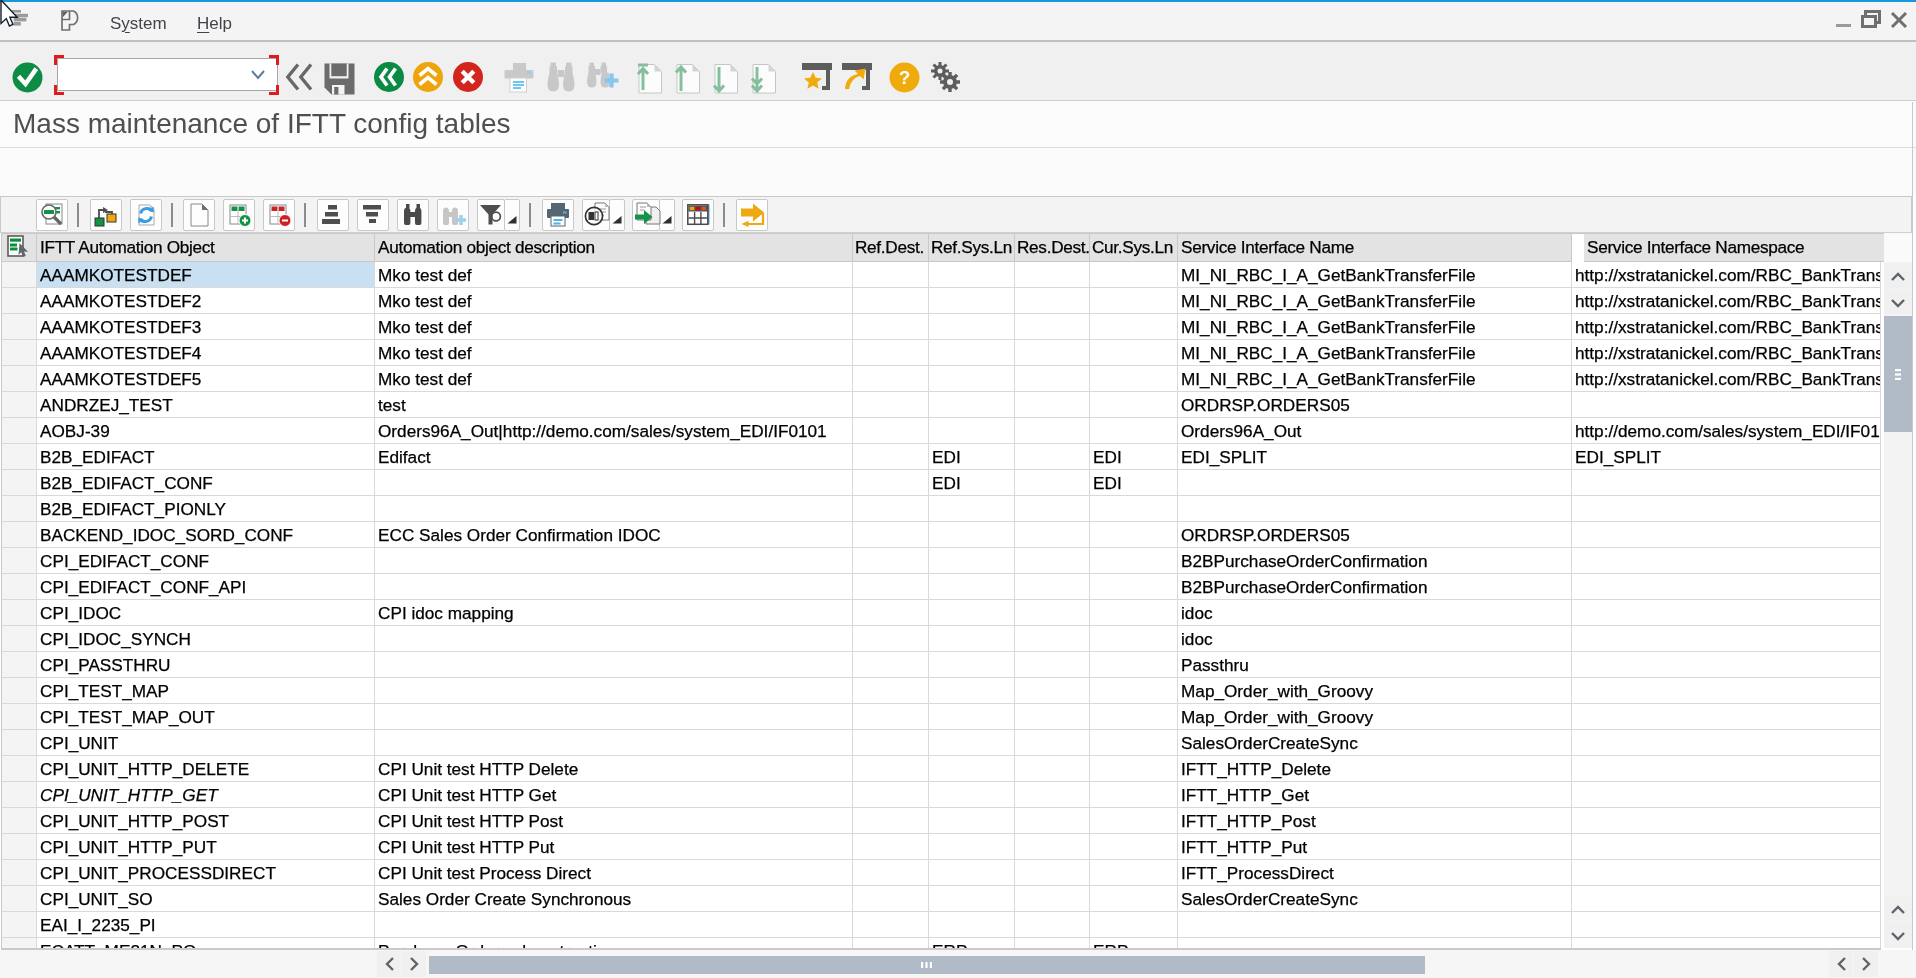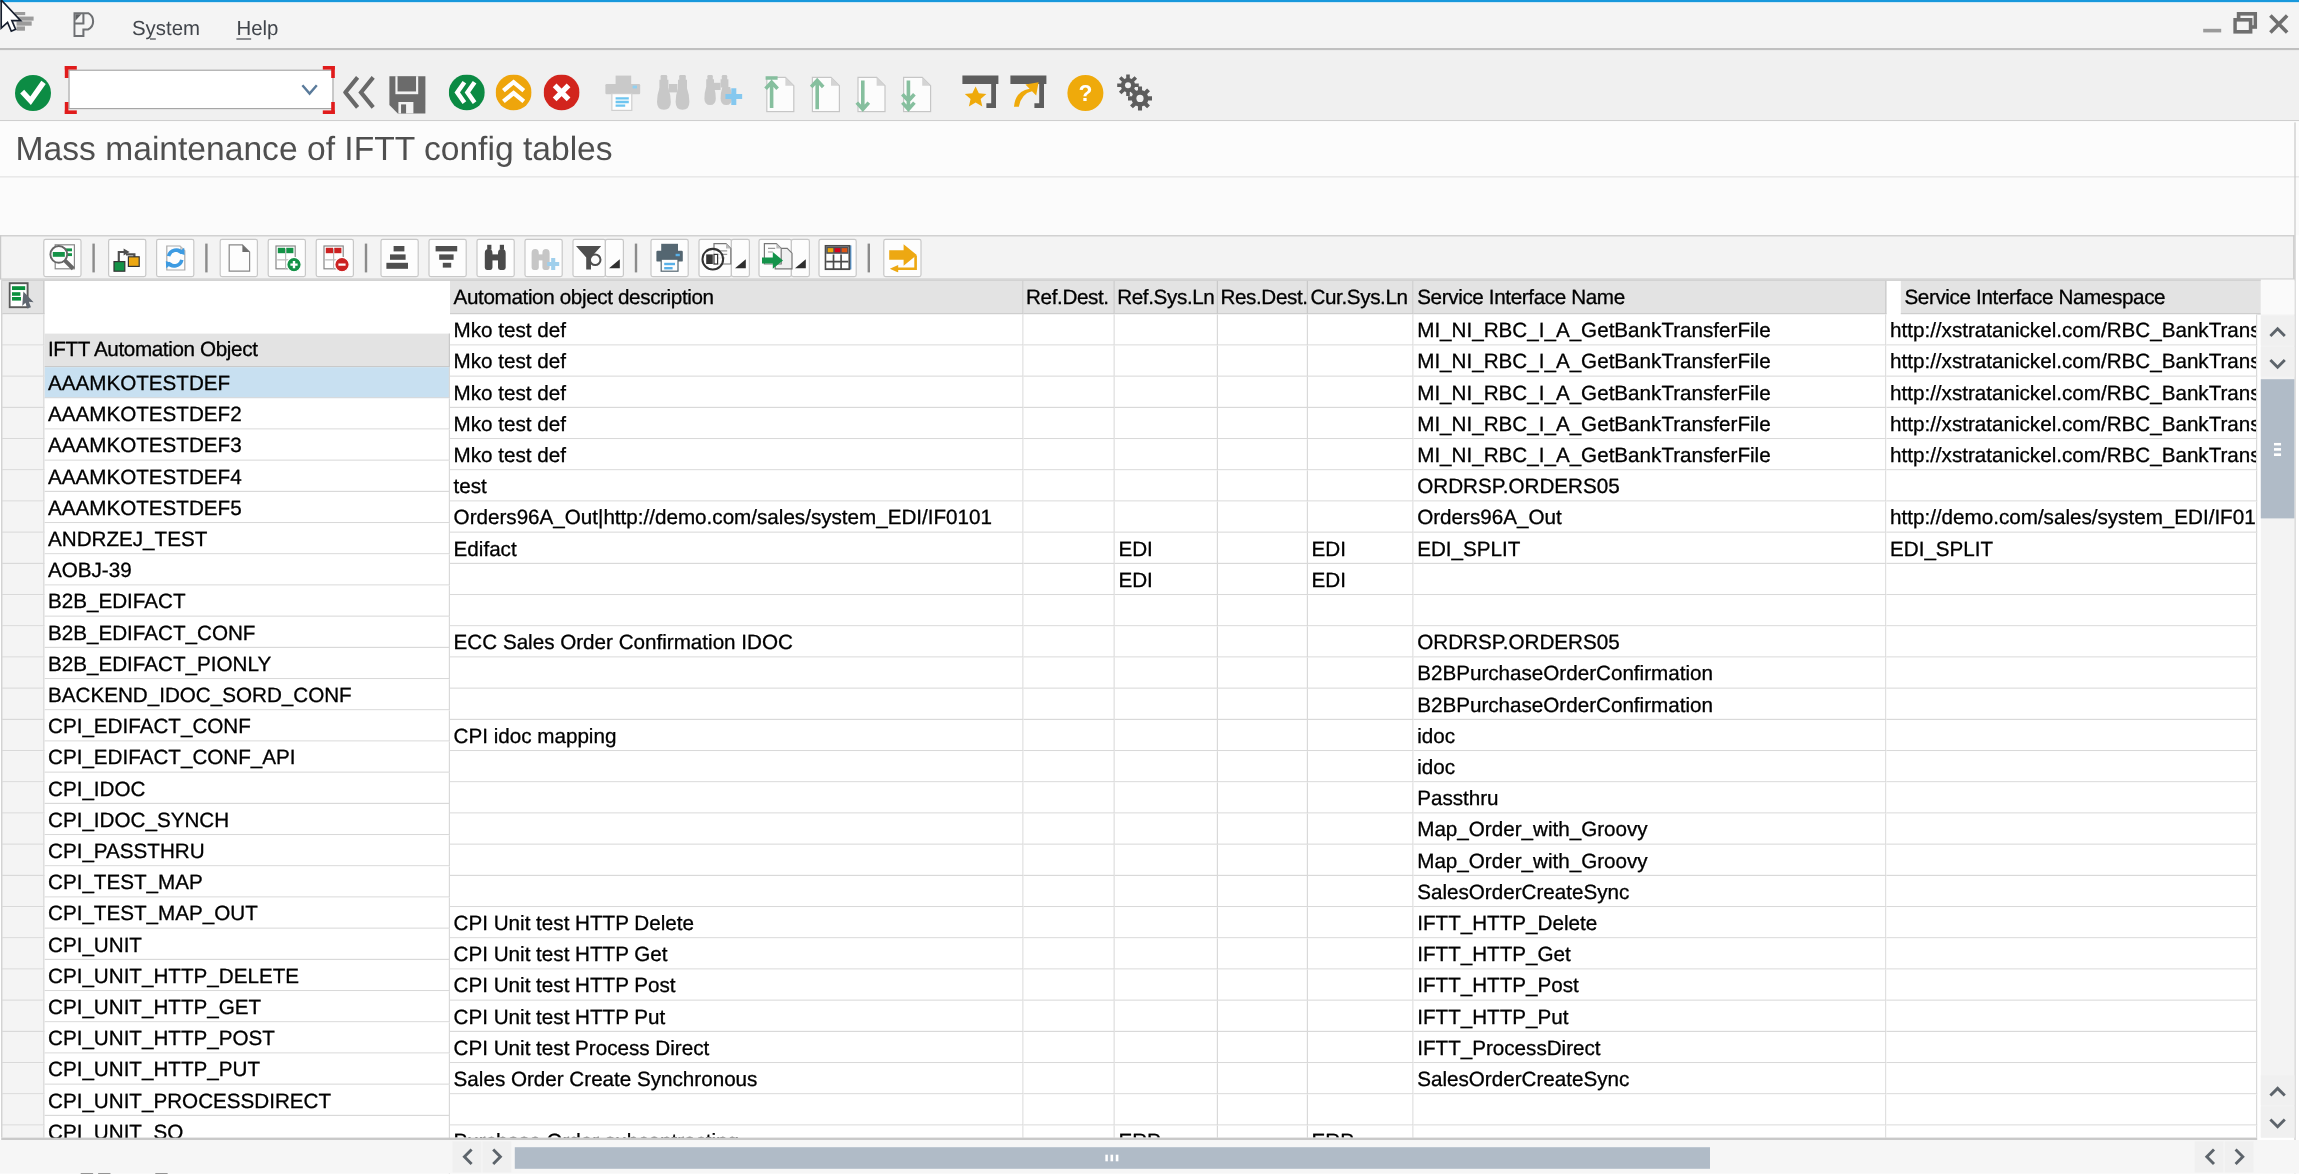--- a/index.html
+++ b/index.html
@@ -29,21 +29,21 @@
 .tsep { position:absolute; top:203px; width:2px; height:24px; background:#8b8b8b; }
 .hc { position:absolute; background:#e3e3e3; letter-spacing:-0.3px; border-right:1px solid #c9c9c9;
   border-bottom:1px solid #c9c9c9; font-size:17.2px; line-height:27px; color:#000;
   -webkit-text-stroke:0.25px #000; padding-left:3px; white-space:nowrap; overflow:hidden; }
 .dc { position:absolute; background:#fff; border-right:1px solid #d9d9d9;
   border-bottom:1px solid #d9d9d9; font-size:17.2px; line-height:26px; color:#000;
   -webkit-text-stroke:0.25px #000; padding-left:3px; white-space:nowrap; overflow:hidden; }
 .c0 { background:#f4f4f4; }
 .sel { background:#c8e0f1; }
 .cx0{left:2px;width:35px;}
-.cx1{left:37px;width:338px;margin-top:44px;}
+.cx1{left:37px;width:338px;}
 .cx2{left:375px;width:478px;}
 .cx3{left:853px;width:76px;}
 .cx4{left:929px;width:86px;}
 .cx5{left:1015px;width:75px;}
 .cx6{left:1090px;width:88px;}
 .cx7{left:1178px;width:394px;}
 .cx8{left:1572px;width:309px;}
 .hc.cx3,.hc.cx4,.hc.cx5,.hc.cx6 { padding-left:2px; }
 #tabletop { top:233px; left:1px; width:1911px; height:1px; background:#c9c9c9; }
 #tableleft { top:234px; left:1px; width:1px; height:714px; background:#c9c9c9; }
@@ -551,21 +551,21 @@
 <div class="dc c0 cx0" style="top:756px;height:26px;"></div>
 <div class="dc cx1" style="top:756px;height:26px;">CPI_UNIT_HTTP_DELETE</div>
 <div class="dc cx2" style="top:756px;height:26px;">CPI Unit test HTTP Delete</div>
 <div class="dc cx3" style="top:756px;height:26px;"></div>
 <div class="dc cx4" style="top:756px;height:26px;"></div>
 <div class="dc cx5" style="top:756px;height:26px;"></div>
 <div class="dc cx6" style="top:756px;height:26px;"></div>
 <div class="dc cx7" style="top:756px;height:26px;">IFTT_HTTP_Delete</div>
 <div class="dc cx8" style="top:756px;height:26px;"></div>
 <div class="dc c0 cx0" style="top:782px;height:26px;"></div>
-<div class="dc cx1" style="top:782px;height:26px;">CPI_UNIT_HTTP_GET</div>
+<div class="dc cx1" style="top:782px;height:26px;font-style:italic;">CPI_UNIT_HTTP_GET</div>
 <div class="dc cx2" style="top:782px;height:26px;">CPI Unit test HTTP Get</div>
 <div class="dc cx3" style="top:782px;height:26px;"></div>
 <div class="dc cx4" style="top:782px;height:26px;"></div>
 <div class="dc cx5" style="top:782px;height:26px;"></div>
 <div class="dc cx6" style="top:782px;height:26px;"></div>
 <div class="dc cx7" style="top:782px;height:26px;">IFTT_HTTP_Get</div>
 <div class="dc cx8" style="top:782px;height:26px;"></div>
 <div class="dc c0 cx0" style="top:808px;height:26px;"></div>
 <div class="dc cx2" style="top:808px;height:26px;">CPI Unit test HTTP Post</div>
 <div class="dc cx1" style="top:808px;height:26px;">CPI_UNIT_HTTP_POST</div>

